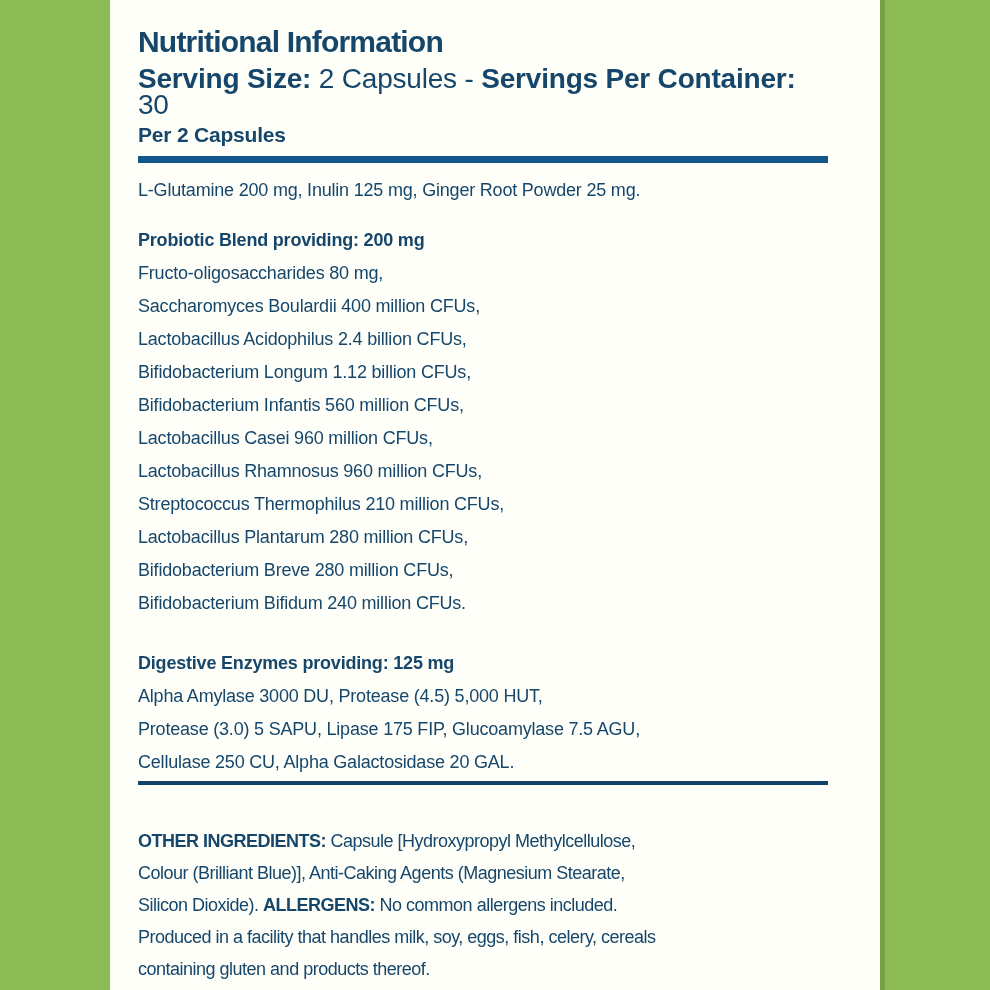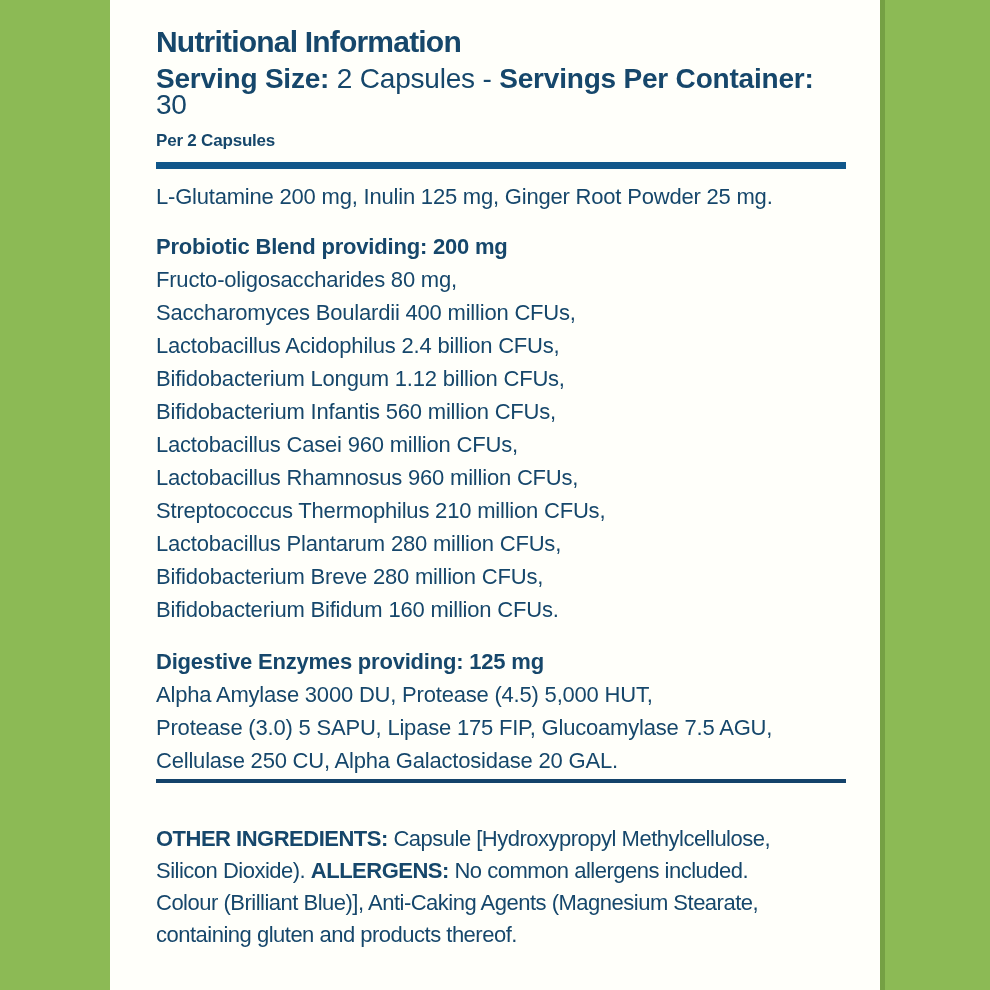--- a/index.html
+++ b/index.html
@@ -16,45 +16,45 @@
     background: var(--accent-green, #8CBA55);
   }
   .green-band.left  { left: 0; width: 110px; }
   .green-band.right {
     left: 880px; width: 110px;
     border-left: 5px solid var(--accent-green-dark, #75A044);
     box-sizing: border-box;
   }
 
   .content {
-    position: absolute; left: 156px; top: 26px; width: 695px;
+    position: absolute; left: 138px; top: 26px; width: 695px;
     color: var(--text-navy, #16476B);
   }
 
   h1.title {
     margin: 0; font-size: 30px; line-height: 31px;
     font-weight: bold; letter-spacing: -0.8px;
   }
 
   .serving-line { margin: 9px 0 0 0; font-size: 28px; line-height: 26px; letter-spacing: -0.2px; }
-  .per-caps     { margin: 10px 0 0 0; font-size: 17px; line-height: 26px; font-weight: bold; letter-spacing: -0.2px; }
+  .per-caps     { margin: 4px 0 0 0; font-size: 21px; line-height: 26px; font-weight: bold; letter-spacing: -0.2px; }
   .b { font-weight: bold; }
 
   .divider { width: 690px; }
   .divider.thick { height: 7px; background: var(--divider-blue, #11578A); margin: 8px 0 0 0; }
   .divider.thin  { height: 4px; background: var(--divider-navy, #14436A); margin: 2px 0 0 0; }
 
   .body-line {
-    margin: 0; font-size: 22px; line-height: 33px;
+    margin: 0; font-size: 18px; line-height: 33px;
     letter-spacing: -0.2px; white-space: nowrap;
   }
   .base-ingredients { margin-top: 11px; }
   .section { margin-top: 0; }
   .section.probiotic { margin-top: 17px; }
-  .section.enzymes   { margin-top: 19px; }
+  .section.enzymes   { margin-top: 27px; }
   .heading { font-weight: bold; }
 
   .other { margin-top: 40px; }
   .other .body-line { line-height: 32px; letter-spacing: -0.5px; }
 </style>
 </head>
 <body>
 
 <div class="page">
   <div class="green-band left"></div>
@@ -83,40 +83,41 @@
       <p class="body-line">Fructo-oligosaccharides 80 mg,</p>
       <p class="body-line">Saccharomyces Boulardii 400 million CFUs,</p>
       <p class="body-line">Lactobacillus Acidophilus 2.4 billion CFUs,</p>
       <p class="body-line">Bifidobacterium Longum 1.12 billion CFUs,</p>
       <p class="body-line">Bifidobacterium Infantis 560 million CFUs,</p>
       <p class="body-line">Lactobacillus Casei 960 million CFUs,</p>
       <p class="body-line">Lactobacillus Rhamnosus 960 million CFUs,</p>
       <p class="body-line">Streptococcus Thermophilus 210 million CFUs,</p>
       <p class="body-line">Lactobacillus Plantarum 280 million CFUs,</p>
       <p class="body-line">Bifidobacterium Breve 280 million CFUs,</p>
-      <p class="body-line">Bifidobacterium Bifidum 160 million CFUs.</p>
+      <p class="body-line">Bifidobacterium Bifidum 240 million CFUs.</p>
     </div>
 
     <div class="section enzymes">
       <p class="body-line heading">Digestive Enzymes providing: 125 mg</p>
       <p class="body-line">Alpha Amylase 3000 DU, Protease (4.5) 5,000 HUT,</p>
       <p class="body-line">Protease (3.0) 5 SAPU, Lipase 175 FIP, Glucoamylase 7.5 AGU,</p>
       <p class="body-line">Cellulase 250 CU, Alpha Galactosidase 20 GAL.</p>
     </div>
 
     <div class="divider thin"></div>
 
     <div class="other">
       <p class="body-line">
         <span class="b">OTHER INGREDIENTS:</span>
         <span>Capsule [Hydroxypropyl Methylcellulose,</span>
       </p>
+      <p class="body-line">Colour (Brilliant Blue)], Anti-Caking Agents (Magnesium Stearate,</p>
       <p class="body-line">
         <span>Silicon Dioxide).</span>
         <span class="b">ALLERGENS:</span>
         <span>No common allergens included.</span>
       </p>
-      <p class="body-line">Colour (Brilliant Blue)], Anti-Caking Agents (Magnesium Stearate,</p>
+      <p class="body-line">Produced in a facility that handles milk, soy, eggs, fish, celery, cereals</p>
       <p class="body-line">containing gluten and products thereof.</p>
     </div>
 
   </div>
 </div>
 
 </body></html>

